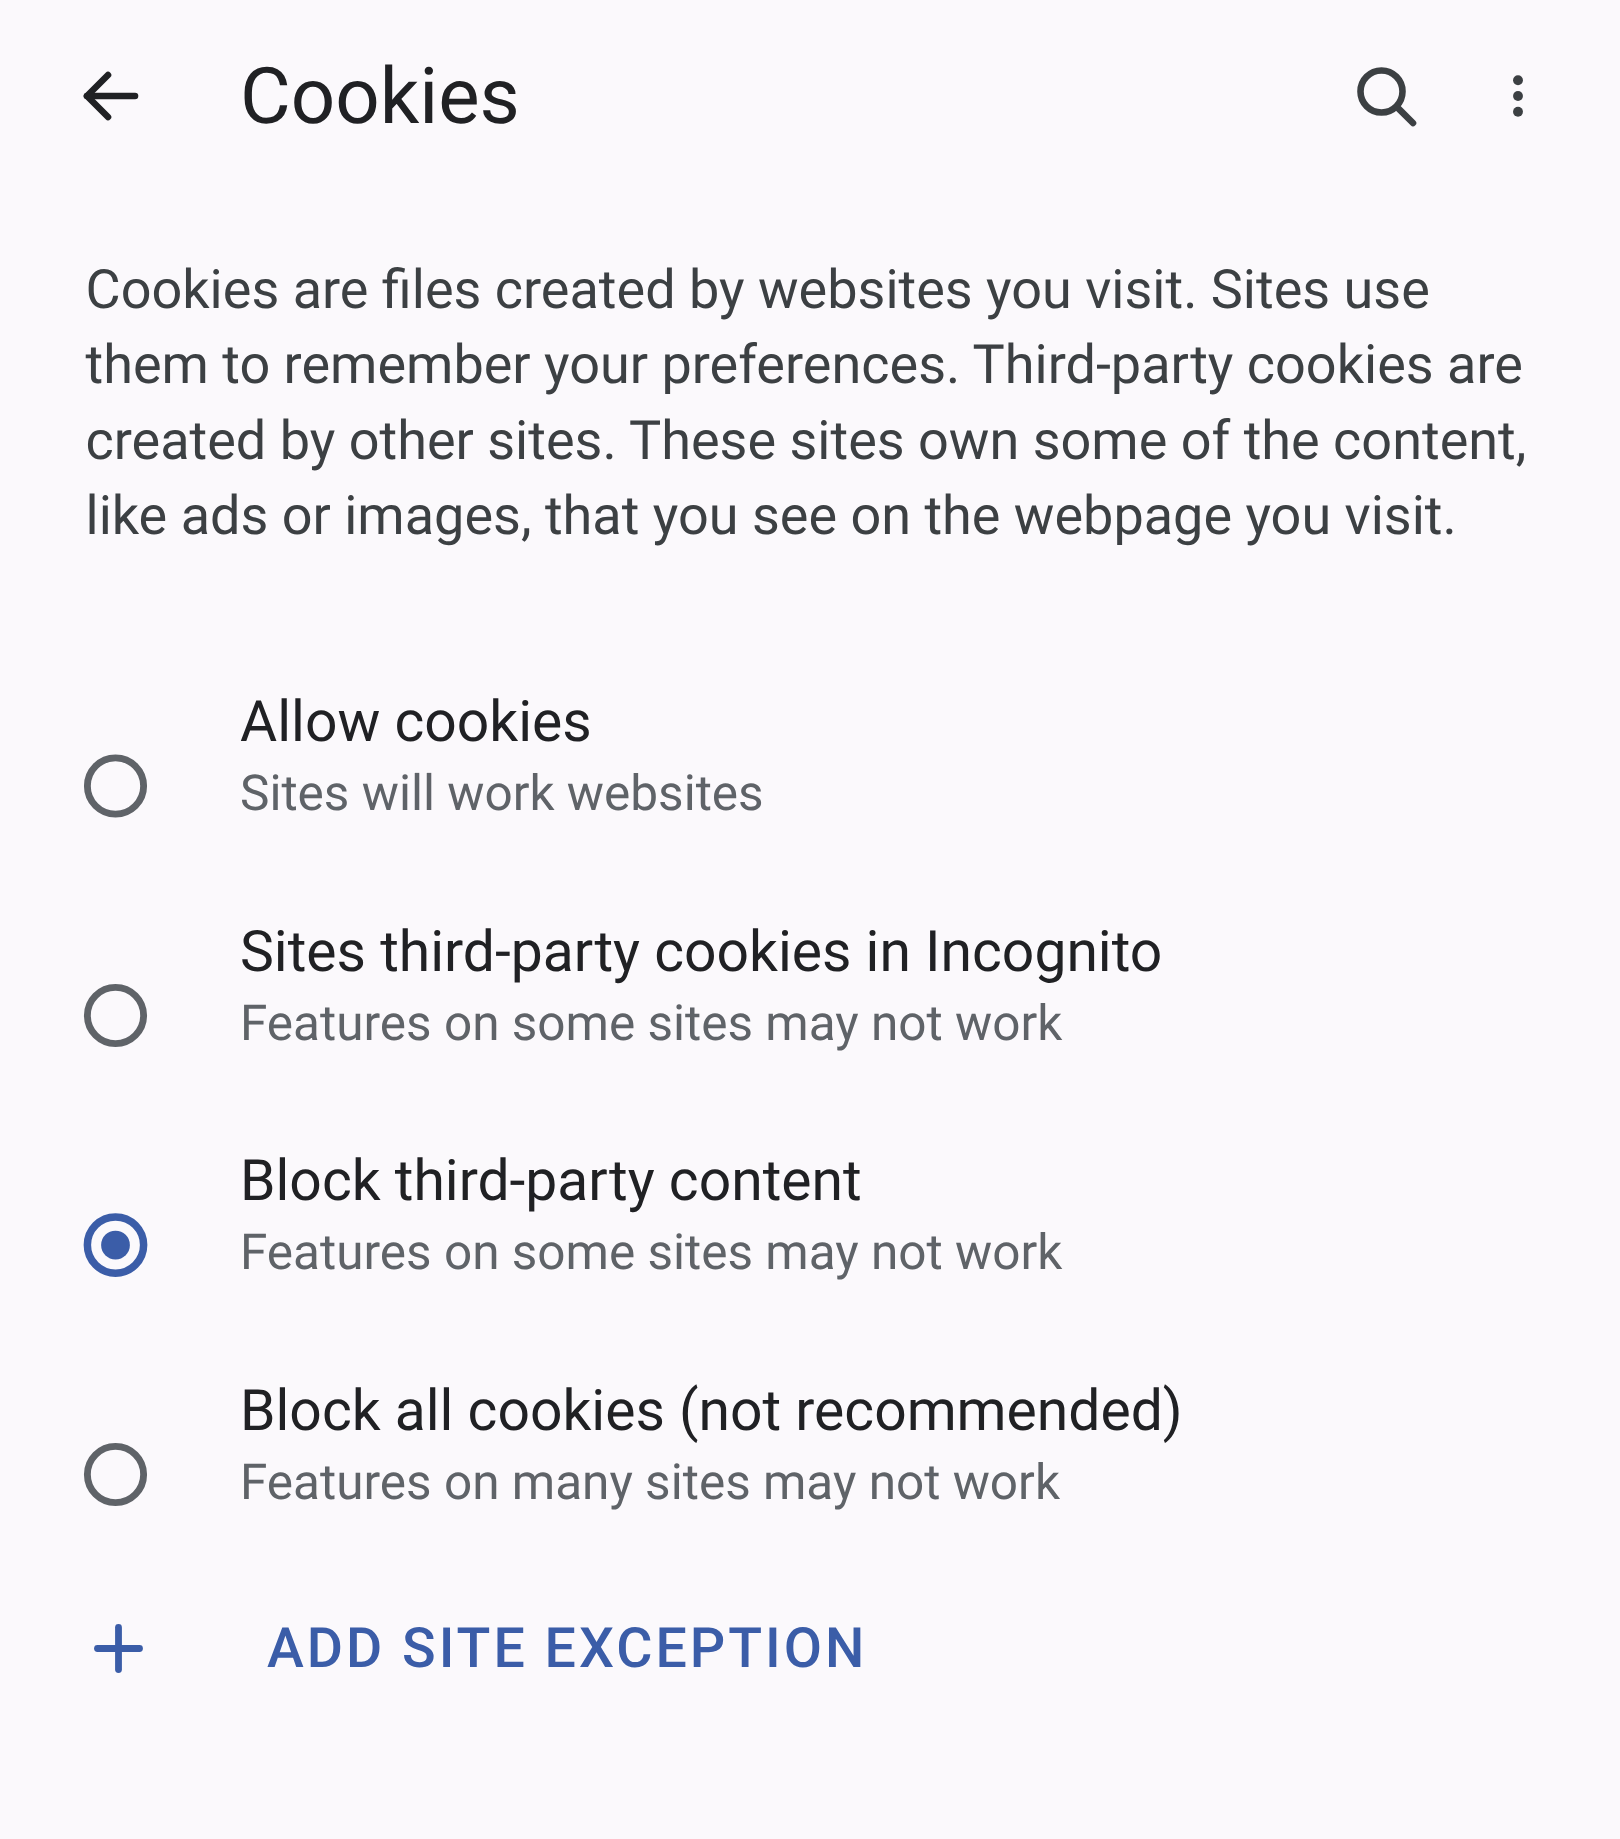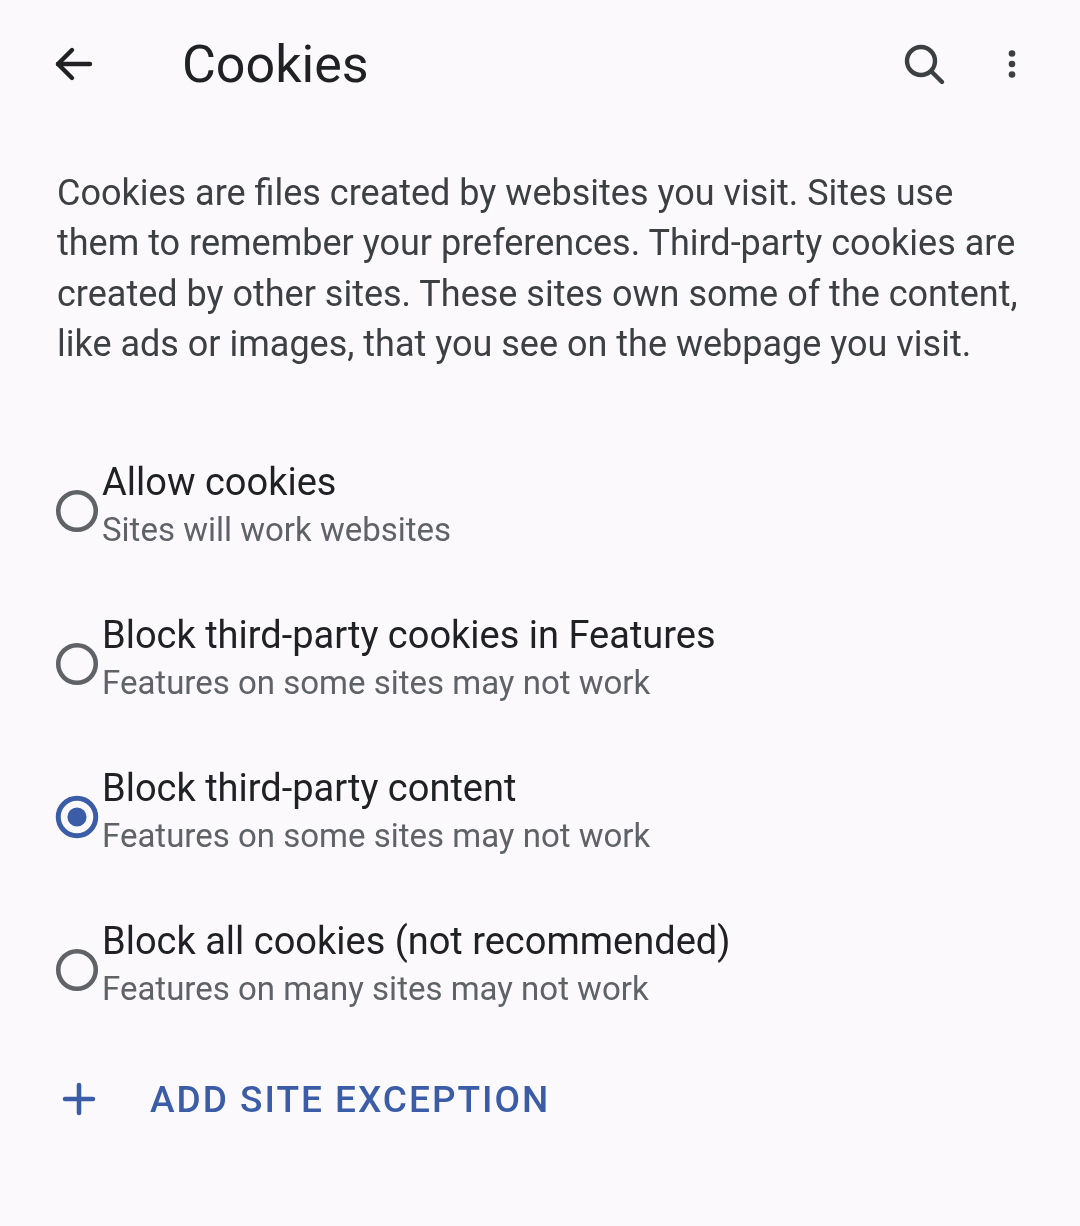--- a/index.html
+++ b/index.html
@@ -8,21 +8,21 @@
     height: 1226px;
     background: #fbf9fc;
     font-family: Roboto, "Helvetica Neue", Arial, sans-serif;
     color: #202124;
     overflow: hidden;
   }
   .topbar {
     display: flex;
     align-items: center;
     padding: 32px 32px 32px 42px;
-    gap: 66px;
+    gap: 44px;
   }
   .back-btn, .search-btn, .more-btn {
     width: 64px; height: 64px;
     display: flex; align-items: center; justify-content: center;
     cursor: pointer;
   }
   .title {
     flex: 1;
     font-size: 52px;
     font-weight: 400;
@@ -34,21 +34,22 @@
     padding: 40px 40px 20px 57px;
     font-size: 36px;
     line-height: 1.4;
     color: #3c4043;
   }
   .options {
     padding: 40px 40px 0 40px;
   }
   .option-row {
     display: flex;
-    align-items: center;
+    align-items: flex-end;
+    gap: 58px;
     padding: 30px 0 34px 12px;
     cursor: pointer;
   }
   .radio {
     flex: 0 0 auto;
     width: 50px; height: 50px;
     margin-top: 14px;
     display:flex; align-items:center; justify-content:center;
   }
   .option-text { flex: 1; }
@@ -57,21 +58,21 @@
     color: #202124;
     margin-bottom: 6px;
   }
   .opt-desc {
     font-size: 33px;
     color: #5f6368;
   }
   .add-row {
     display: flex;
     align-items: center;
-    gap: 50px;
+    gap: 78px;
     padding: 36px 0 20px 18px;
     cursor: pointer;
   }
   .add-label {
     font-size: 37px;
     letter-spacing: 2px;
     font-weight: 500;
     color: #3b5da8;
   }
 </style>
@@ -119,21 +120,21 @@
     </div>
   </div>
 
   <div class="option-row">
     <div class="radio">
       <svg width="50" height="50" viewBox="0 0 24 24" fill="none" stroke="#5f6368" stroke-width="2.2">
           <circle cx="12" cy="12" r="9"></circle>
         </svg>
     </div>
     <div class="option-text">
-      <div class="opt-title">Block third-party cookies in Features</div>
+      <div class="opt-title">Sites third-party cookies in Incognito</div>
       <div class="opt-desc">Features on some sites may not work</div>
     </div>
   </div>
 
   <div class="option-row">
     <div class="radio">
       <svg width="50" height="50" viewBox="0 0 24 24">
         <circle cx="12" cy="12" r="9" fill="none" stroke="#3b5da8" stroke-width="2.4"></circle>
         <circle cx="12" cy="12" r="4.6" fill="#3b5da8"></circle>
       </svg>

